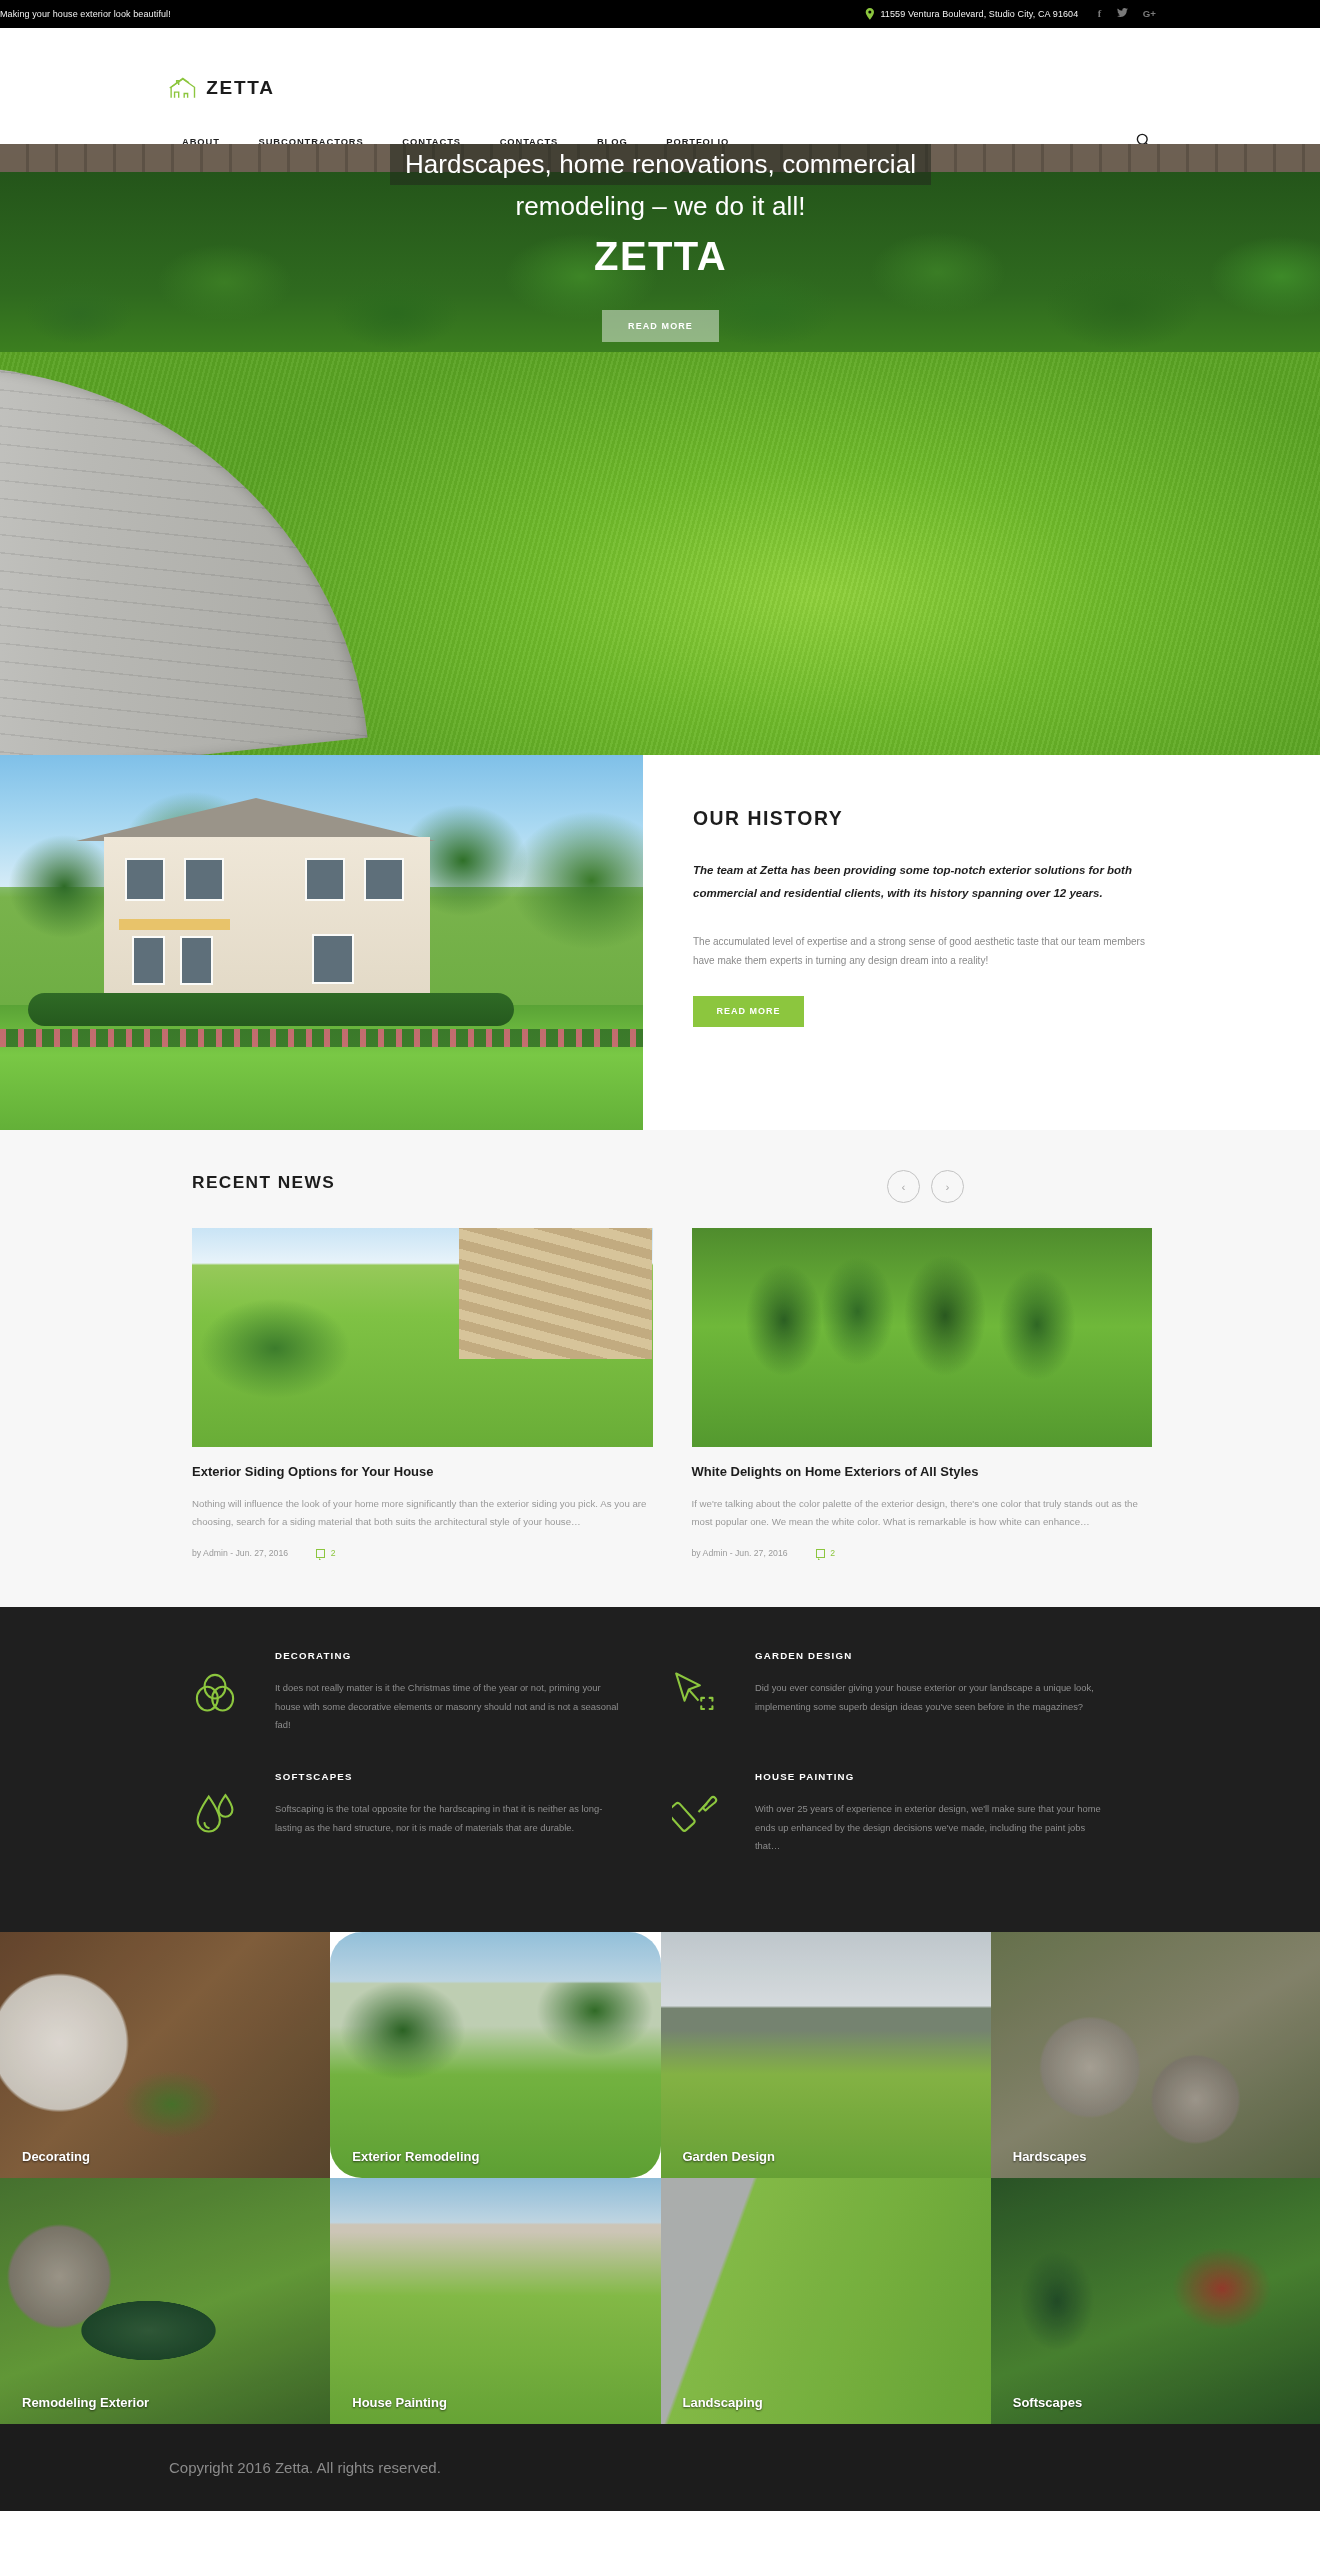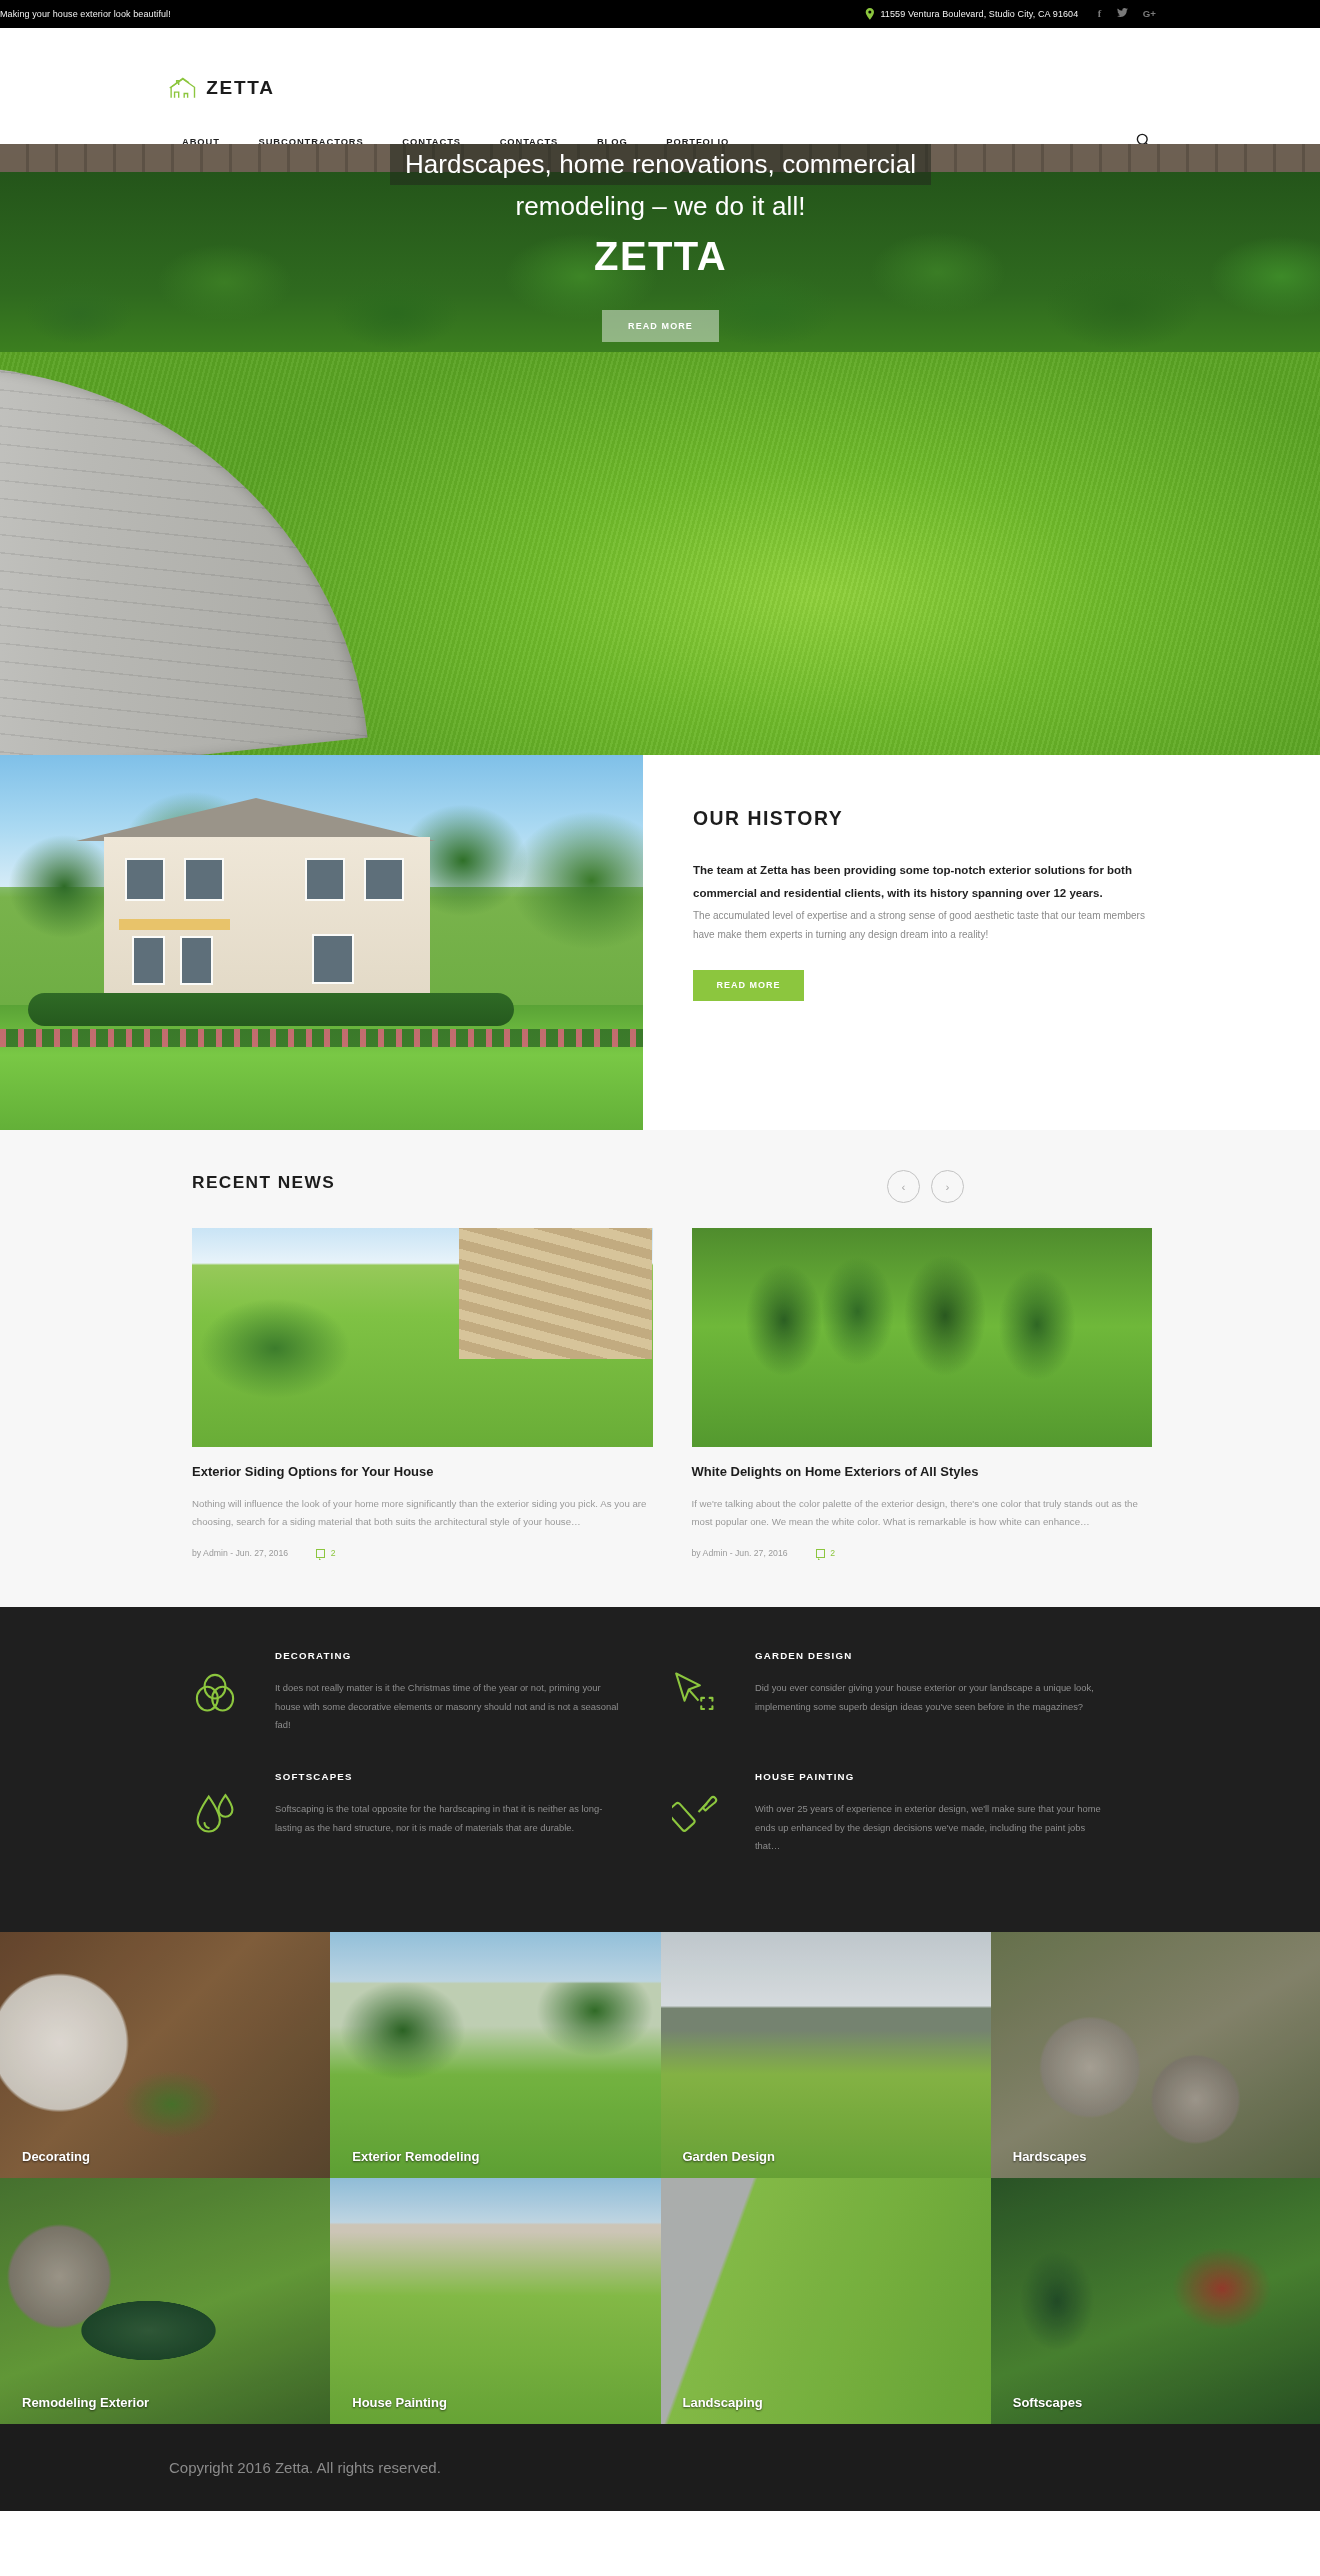--- a/index.html
+++ b/index.html
@@ -231,21 +231,21 @@
     background: linear-gradient(180deg,#5aa336 0%, #79c845 40%, #63b038 100%); }
   .hi-hedge { position:absolute; left:28px; bottom:104px; width:486px; height:33px;
     background: linear-gradient(180deg,#2f6a25 0%, #255a1e 100%); border-radius: 16.7px; }
   .hi-flowers { position:absolute; bottom:83px; width:100%; height:18px;
     background: repeating-linear-gradient(90deg, #d85a7a 0 6.2px, #2f6a25 6.2px 18px); opacity:.8;}
   .history-text { flex:1; padding: 52px 171px 0 50px; }
   .history-title {
     font-size: 19.4px; font-weight: bold; letter-spacing: 1.5px; color:#1d1d1d; margin-bottom: 29px;
   }
   .history-lead {
-    font-size: 11.5px; font-weight: 700; color:#1f1f1f; line-height: 2.0; margin-bottom: 2px;
+    font-size: 11.5px; font-weight: 700; color:#1f1f1f; line-height: 2.0; margin-bottom: 28px; font-style: italic;
   }
   .history-body { font-size: 10px; color:#8a8a8a; line-height: 1.85; margin-bottom: 26px; }
   .btn-green {
     display:inline-block; background:#8cc63e; color:#ffffff;
     font-size: 9px; font-weight: 700; letter-spacing:1px;
     padding: 10.4px 23.6px; border:0; cursor:pointer;
   }
 
   
   .news { background:#f7f7f7; padding: 42px 169px 49px 192px; position:relative; }
@@ -299,21 +299,21 @@
   }
   .g-cell::after { content:""; position:absolute; inset:0; background:rgba(0,0,0,.08); }
   .g1 { background:
       radial-gradient(circle at 18% 45%, #efe9e2 0%, #d8d2c8 22%, transparent 23%),
       radial-gradient(ellipse 83px 56px at 52% 70%, #4d7a2e 0%, transparent 60%),
       linear-gradient(135deg,#6b4a30 0%, #8a6540 45%, #5e4a30 100%); }
   .g2 { background:
       linear-gradient(180deg,#9fd0ec 0%, #cde7f6 20%, transparent 21%),
       radial-gradient(ellipse 104px 83px at 22% 40%, #2f6b27 0%, transparent 60%),
       radial-gradient(ellipse 97px 76px at 80% 32%, #35742a 0%, transparent 60%),
-      linear-gradient(180deg,#cfe0c2 38%, #7dc246 58%, #66ad38 100%); }
+      linear-gradient(180deg,#cfe0c2 38%, #7dc246 58%, #66ad38 100%); border-radius: 32px; }
   .g3 { background:
       linear-gradient(180deg,#cfd8dd 0%, #e8eef1 30%, transparent 31%),
       linear-gradient(180deg,#7f8f7a 0 40%, #8fc14a 58%, #6fae3a 100%); }
   .g4 { background:
       radial-gradient(circle at 30% 55%, #b3ada0 0%, #8e897c 18%, transparent 19%),
       radial-gradient(circle at 62% 68%, #a9a296 0%, #857f72 16%, transparent 17%),
       linear-gradient(150deg,#6e7a52 0%, #8d8c72 50%, #5d6a46 100%); }
   .g5 { background:
       radial-gradient(ellipse 111px 49px at 45% 62%, #335f3c 0%, #1f4a2c 60%, transparent 61%),
       radial-gradient(circle at 18% 40%, #a7a193 0%, #837e70 16%, transparent 17%),

